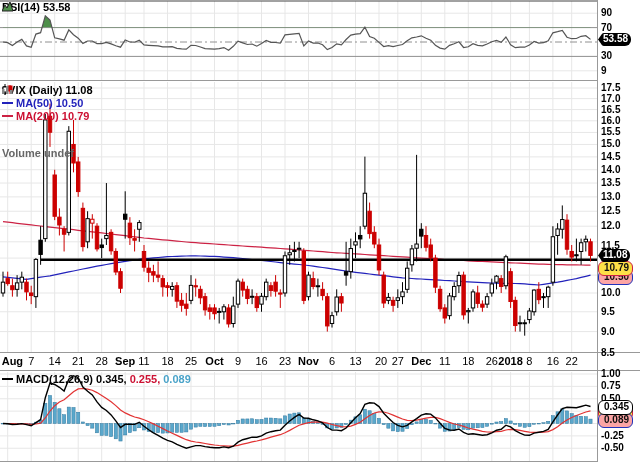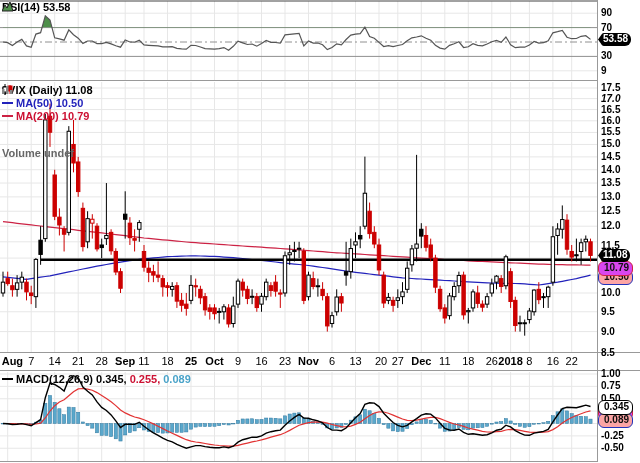--- a/index.html
+++ b/index.html
@@ -12,21 +12,21 @@
   .price-legend{flex-direction:column;align-items:flex-start;gap:1px;}
   .blue{color:#2222bb;} .red{color:#cc1133;} .gray{color:#666;margin-top:24px;} .lblue{color:#4aa3c9;}
   .swatch{display:inline-block;width:11px;height:2px;}
   .tick{position:absolute;left:601px;font-size:10px;font-weight:bold;color:#000;line-height:12px;}
   .xlabel{position:absolute;top:355px;font-size:11px;color:#000;transform:translateX(-50%);line-height:13px;}
   .xlabel.b{font-weight:bold;}
   .badge{position:absolute;left:598px;font-size:10px;font-weight:bold;line-height:12px;height:12px;
          padding:0 3px 1px 5px;border-radius:6px;white-space:nowrap;}
   .badge.k{background:#000;color:#fff;clip-path:polygon(0 50%,14% 0,100% 0,100% 100%,14% 100%);}
   .badge.wk{background:#fff;color:#000;border:1px solid #000;}
-  .badge.wr{background:#d946ef;color:#111;border:1px solid #cc2244;}
+  .badge.wr{background:#fde047;color:#111;border:1px solid #cc2244;}
   .badge.wb{background:#fca5a5;color:#111;border:1px solid #2233bb;}
 </style>
 </head>
 <body>
 
 <div class="chart">
   <svg id="cv" width="640" height="463" viewBox="0 0 640 463">
       <line x1="7.7" y1="1" x2="7.7" y2="80" stroke="#e7e7e7" stroke-width="1"></line>
       <line x1="7.7" y1="82" x2="7.7" y2="352" stroke="#e7e7e7" stroke-width="1"></line>
       <line x1="7.7" y1="372" x2="7.7" y2="461" stroke="#e7e7e7" stroke-width="1"></line>
@@ -583,21 +583,21 @@
   <div class="badge wr" style="top:405px;z-index:2;">0.255</div>
   <div class="badge wb" style="top:413px;z-index:3;">0.089</div>
 
   <div id="labels">
       <div class="tick" style="top: 7.2px;">90</div>
       <div class="tick" style="top: 21.6px;">70</div>
       <div class="tick" style="top: 36px;">50</div>
       <div class="tick" style="top: 50.4px;">30</div>
       <div class="tick" style="top: 64.8px;">9</div>
       <div class="tick" style="top: 82px; text-align: right;">17.5</div>
-      <div class="tick" style="top: 92.6181px; font-style: italic;">17.0</div>
+      <div class="tick" style="top: 92.6181px;">17.0</div>
       <div class="tick" style="top: 103.553px;">16.5</div>
       <div class="tick" style="top: 114.825px;">16.0</div>
       <div class="tick" style="top: 126.454px;">15.5</div>
       <div class="tick" style="top: 138.465px;">15.0</div>
       <div class="tick" style="top: 150.884px;">14.5</div>
       <div class="tick" style="top: 163.737px;">14.0</div>
       <div class="tick" style="top: 177.059px;">13.5</div>
       <div class="tick" style="top: 190.883px;">13.0</div>
       <div class="tick" style="top: 205.25px;">12.5</div>
       <div class="tick" style="top: 220.203px;">12.0</div>
@@ -616,21 +616,21 @@
       <div class="tick" style="top: 429.875px;">-0.25</div>
       <div class="tick" style="top: 442.25px;">-0.50</div>
       <div class="xlabel b" style="left: 12.4px;">Aug</div>
       <div class="xlabel" style="left: 31.2px;">7</div>
       <div class="xlabel" style="left: 54.7px;">14</div>
       <div class="xlabel" style="left: 78.2px;">21</div>
       <div class="xlabel" style="left: 101.7px;">28</div>
       <div class="xlabel b" style="left: 125.2px;">Sep</div>
       <div class="xlabel" style="left: 144px;">11</div>
       <div class="xlabel" style="left: 167.5px;">18</div>
-      <div class="xlabel" style="left: 191px; font-weight: bold;">25</div>
+      <div class="xlabel" style="left: 191px;">25</div>
       <div class="xlabel b" style="left: 214.5px;">Oct</div>
       <div class="xlabel" style="left: 238px;">9</div>
       <div class="xlabel" style="left: 261.5px;">16</div>
       <div class="xlabel" style="left: 285px;">23</div>
       <div class="xlabel b" style="left: 308.5px;">Nov</div>
       <div class="xlabel" style="left: 332px;">6</div>
       <div class="xlabel" style="left: 355.5px;">13</div>
       <div class="xlabel" style="left: 381px;">20</div>
       <div class="xlabel" style="left: 397.8px;">27</div>
       <div class="xlabel b" style="left: 421.3px;">Dec</div>

